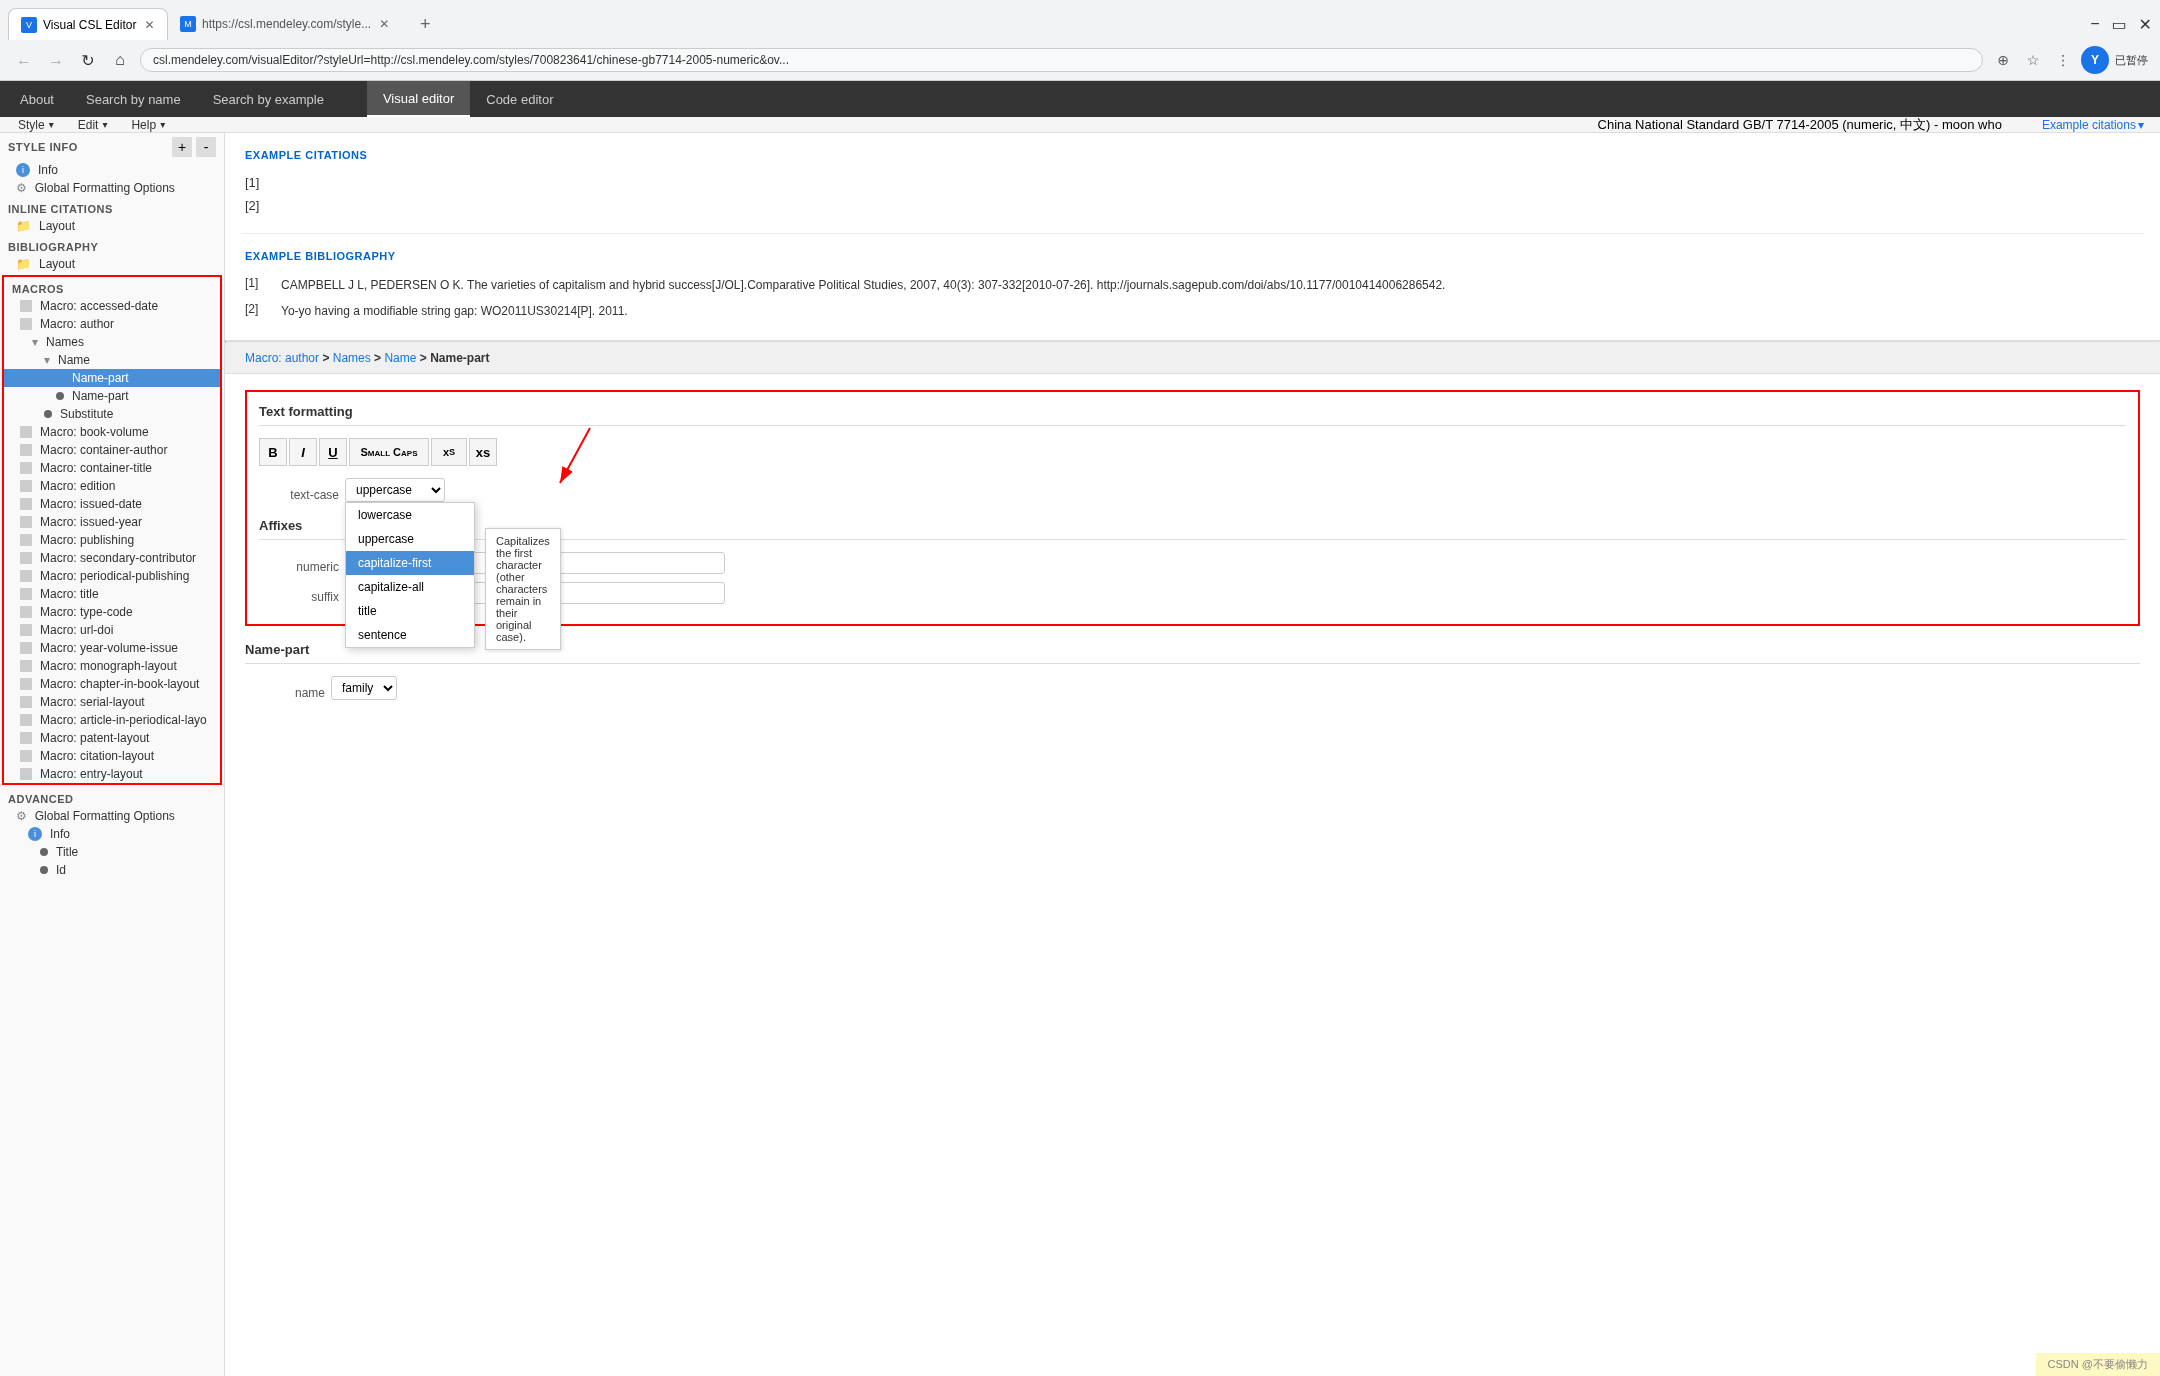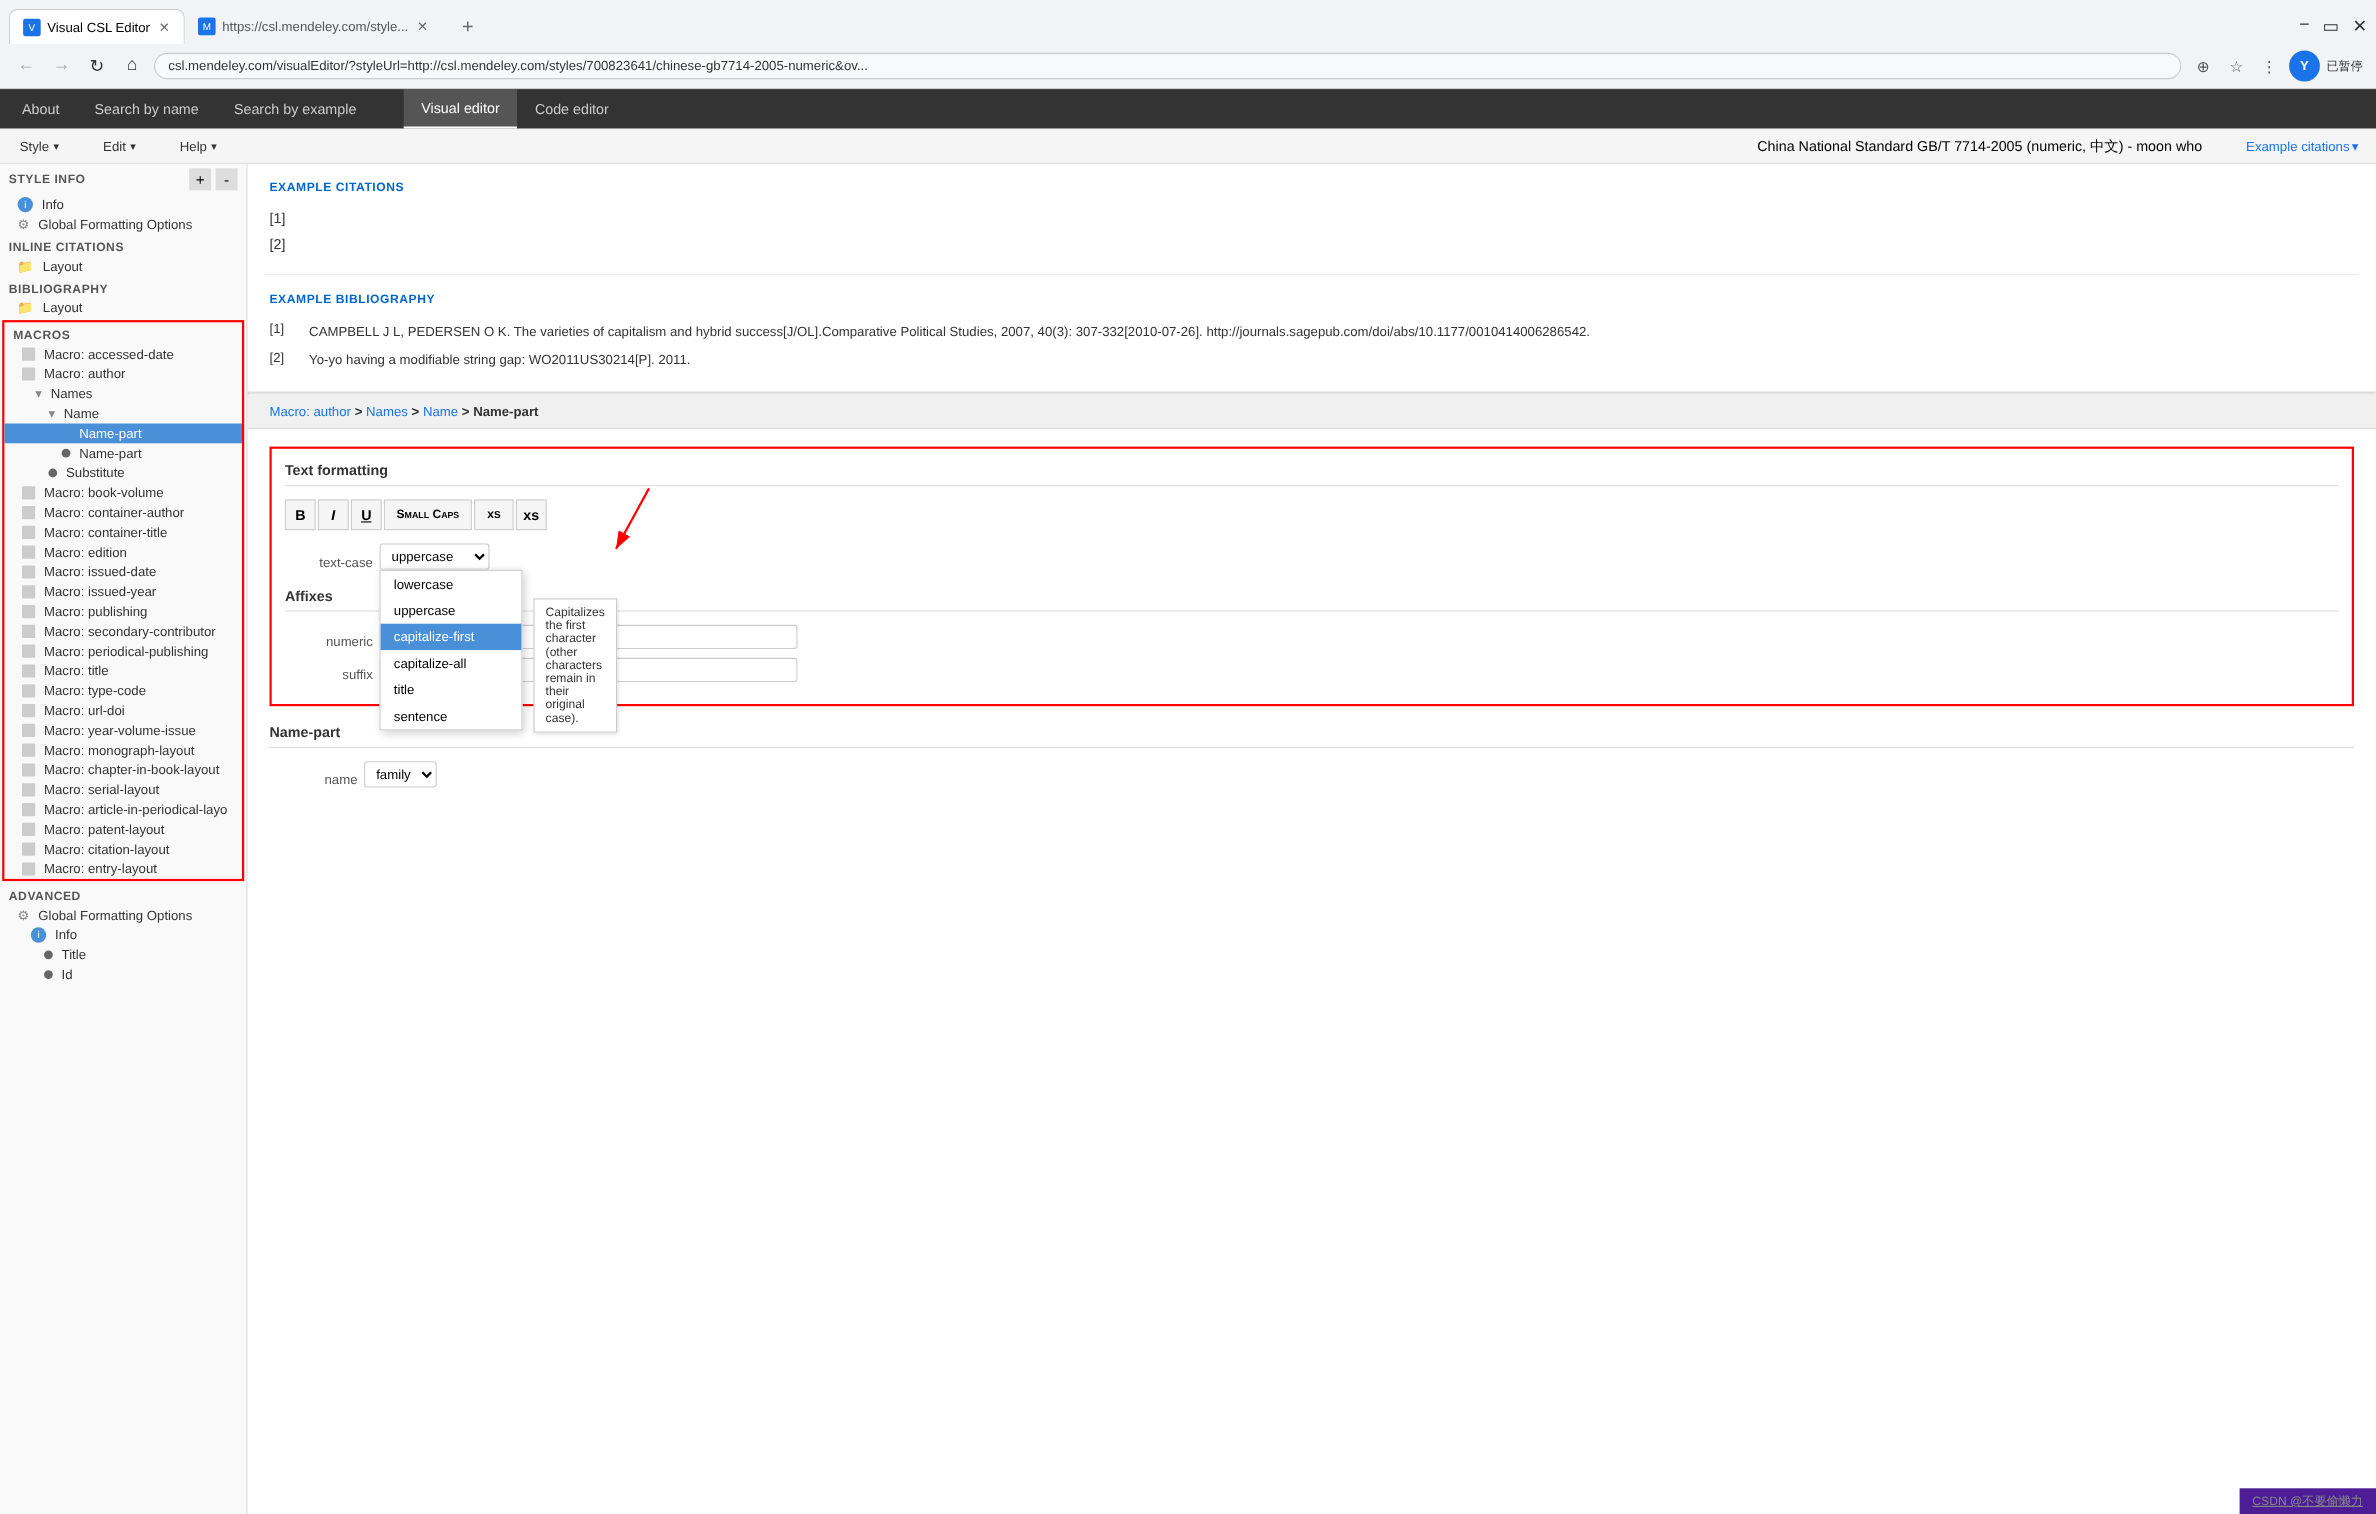--- a/index.html
+++ b/index.html
@@ -21,21 +21,21 @@
     .browser-actions { display: flex; gap: 6px; align-items: center; }
     .browser-action-btn { width: 24px; height: 24px; border-radius: 50%; display: flex; align-items: center; justify-content: center; font-size: 14px; color: #555; cursor: pointer; }
     .profile-btn { width: 28px; height: 28px; border-radius: 50%; background: #1a73e8; color: white; display: flex; align-items: center; justify-content: center; font-size: 12px; font-weight: bold; }
 
     
     .app-tabs { display: flex; align-items: center; background: #333; height: 36px; padding: 0 4px; }
     .app-tab { padding: 0 16px; height: 36px; display: flex; align-items: center; color: #ccc; font-size: 13px; cursor: pointer; }
     .app-tab.active { background: #555; color: #fff; border-bottom: 2px solid #fff; margin-left: 27px; }
 
     
-    .toolbar { display: flex; align-items: center; background: #f5f5f5; border-bottom: 1px solid #ddd; height: 32px; padding: 0 8px; gap: 20px; }
+    .toolbar { display: flex; align-items: center; background: #f5f5f5; border-bottom: 1px solid #ddd; height: 16px; padding: 0 8px; gap: 4px; }
     .toolbar-btn { padding: 2px 10px; font-size: 12px; cursor: pointer; color: #333; border: none; background: none; display: flex; align-items: center; gap: 4px; }
     .toolbar-dropdown { font-size: 10px; }
 
     
     .main-layout { display: flex; height: calc(100vh - 112px); }
 
     
     .sidebar { width: 225px; background: #f9f9f9; border-right: 1px solid #ddd; overflow-y: auto; font-size: 12px; }
     .sidebar-section-title { font-size: 11px; font-weight: bold; color: #555; padding: 6px 8px 2px; text-transform: uppercase; letter-spacing: 0.5px; }
     .sidebar-item { padding: 2px 8px 2px 16px; cursor: pointer; display: flex; align-items: center; gap: 4px; color: #333; white-space: nowrap; }
@@ -85,21 +85,21 @@
     .field-select { border: 1px solid #ccc; border-radius: 3px; padding: 3px 6px; font-size: 12px; background: #fff; }
     .field-input { border: 1px solid #ccc; border-radius: 3px; padding: 3px 6px; font-size: 12px; flex: 1; max-width: 380px; }
 
     
     .dropdown-overlay { position: absolute; background: white; border: 1px solid #ccc; box-shadow: 2px 2px 8px rgba(0,0,0,0.2); z-index: 1000; min-width: 120px; }
     .dropdown-item { padding: 5px 12px; font-size: 12px; cursor: pointer; white-space: nowrap; }
     .dropdown-item.selected { background: #4a90d9; color: white; }
     .tooltip { position: absolute; background: white; border: 1px solid #ccc; padding: 6px 10px; font-size: 11px; color: #333; box-shadow: 1px 1px 4px rgba(0,0,0,0.15); max-width: 280px; }
 
     
-    .status-bar { position: fixed; bottom: 0; right: 0; padding: 4px 12px; font-size: 11px; color: #888; background: #4c1d95; text-decoration: underline; }
+    .status-bar { position: fixed; bottom: 0; right: 0; padding: 4px 12px; font-size: 11px; color: #888; background: #fef9c3; }
 
     
     ::-webkit-scrollbar { width: 8px; }
     ::-webkit-scrollbar-track { background: #f1f1f1; }
     ::-webkit-scrollbar-thumb { background: #ccc; border-radius: 4px; }
 
     .section-divider { border-top: 2px solid #ddd; margin: 0; }
   </style>
 </head>
 <body>

